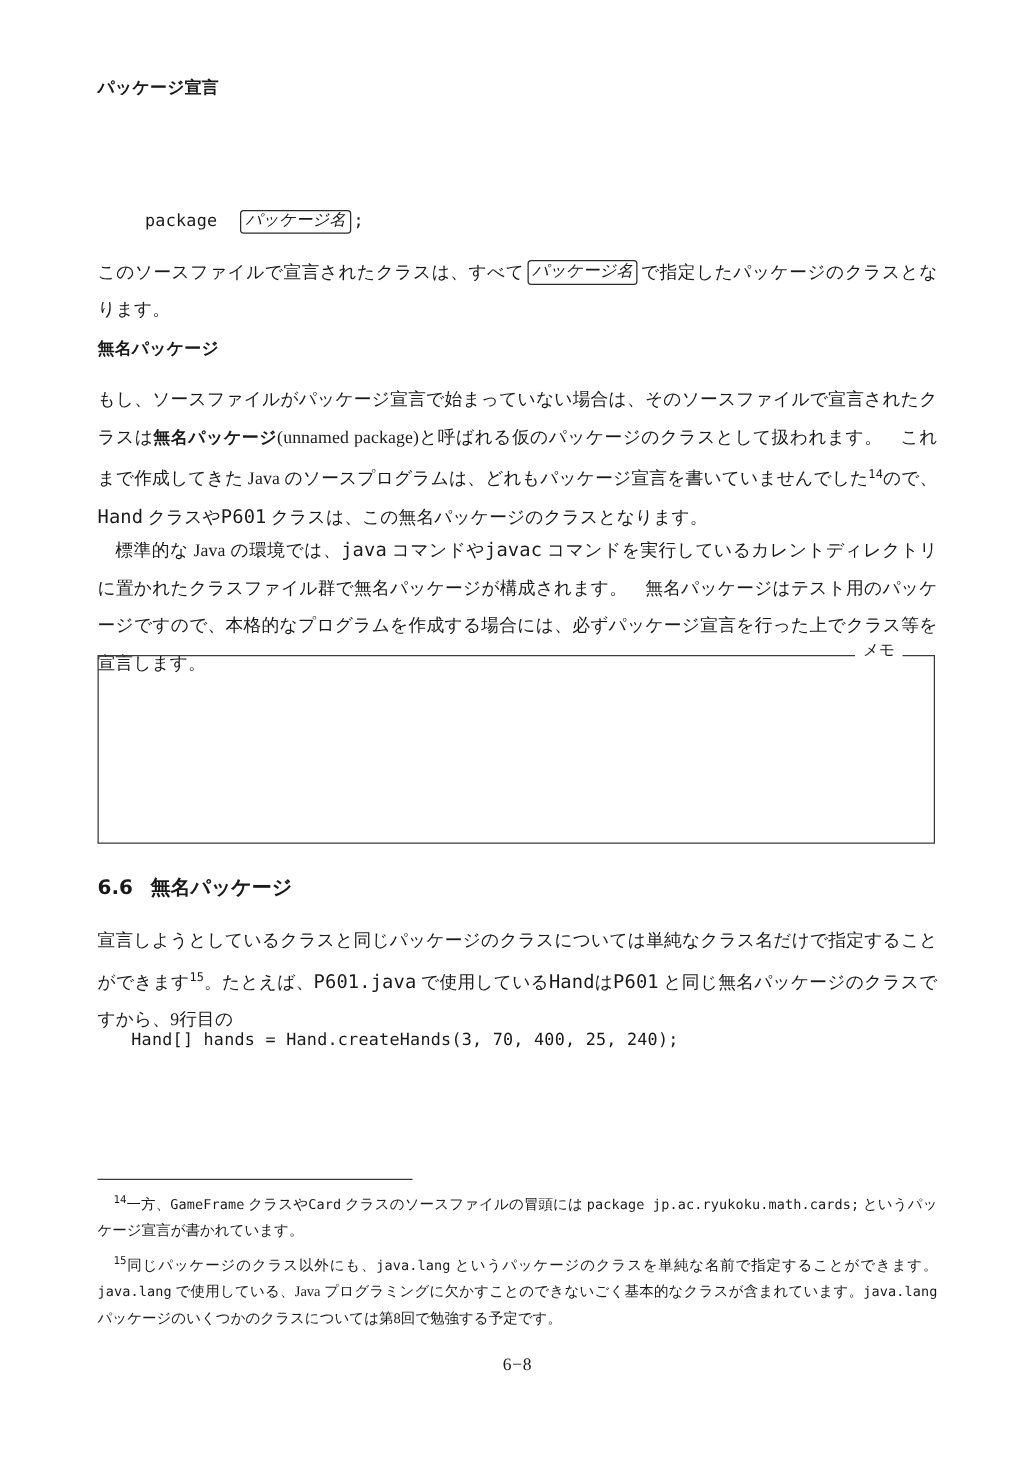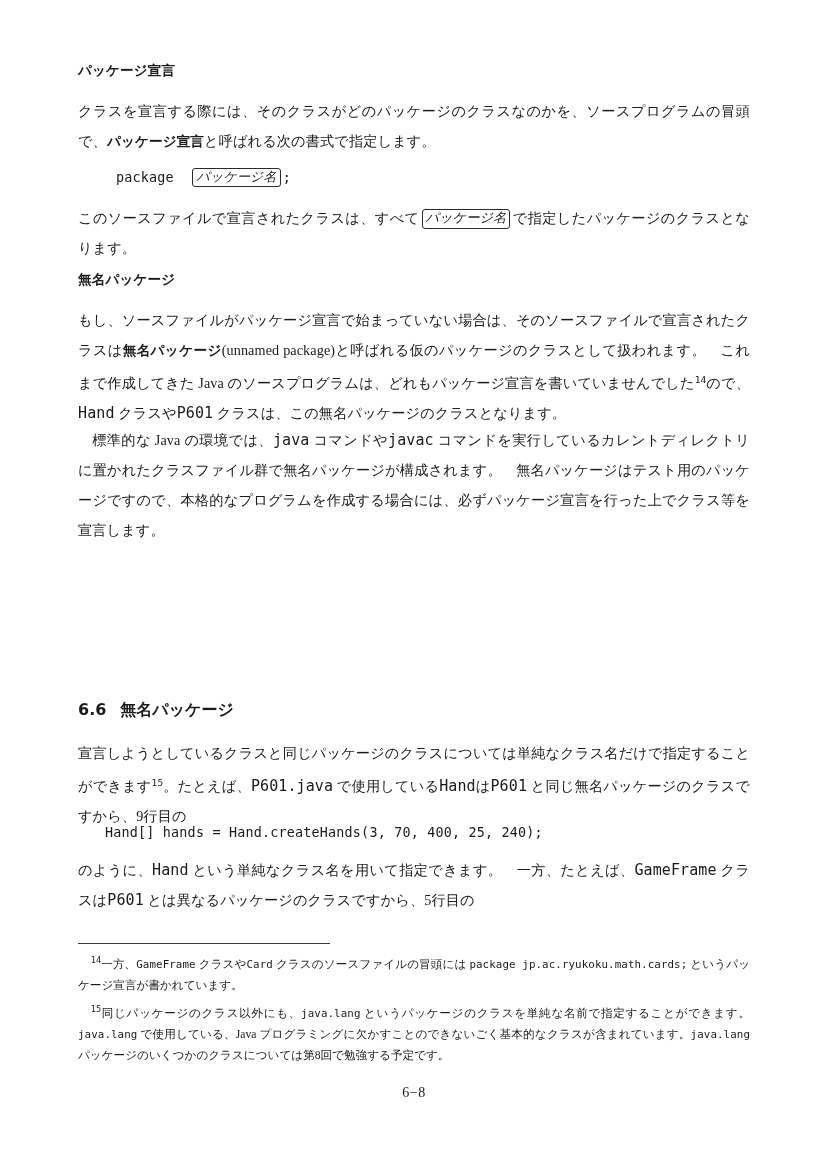--- a/index.html
+++ b/index.html
@@ -161,23 +161,20 @@
 </style>
 </head>
 <body>
 
 <div class="page">
 
   <div class="abs" style="top:62px;">
     <div class="subhead">パッケージ宣言</div>
   </div>
 
-  <div class="abs" style="top:96px;">
-    <p class="para"><span>クラスを宣言する際には、そのクラスがどのパッケージのクラスなのかを、ソースプログラムの冒頭で、</span><span class="b">パッケージ宣言</span><span>と呼ばれる次の書式で指定します。</span></p>
-  </div>
 
   <div class="abs" style="top:163px;">
     <div class="code" style="padding-left:38px;"><span>package</span><span>&nbsp;&nbsp;</span><span class="boxed">パッケージ名</span><span>;</span></div>
   </div>
 
   <div class="abs" style="top:203px;">
     <p class="para"><span>このソースファイルで宣言されたクラスは、すべて</span><span class="boxed">パッケージ名</span><span>で指定したパッケージのクラスとなります。</span></p>
   </div>
 
   <div class="abs" style="top:271px;">
@@ -185,36 +182,39 @@
   </div>
 
   <div class="abs" style="top:305px;">
     <p class="para"><span>もし、ソースファイルがパッケージ宣言で始まっていない場合は、そのソースファイルで宣言されたクラスは</span><span class="b">無名パッケージ</span><span class="serif-it">(unnamed package)</span><span>と呼ばれる仮のパッケージのクラスとして扱われます。　これまで作成してきた</span><span> </span><span class="serif-it">Java</span><span> </span><span>のソースプログラムは、どれもパッケージ宣言を書いていませんでした</span><sup class="fn">14</sup><span>ので、</span><span class="mono">Hand</span><span> </span><span>クラスや</span><span class="mono">P601</span><span> </span><span>クラスは、この無名パッケージのクラスとなります。</span></p>
   </div>
 
   <div class="abs" style="top:425px;">
     <p class="para indent"><span>標準的な</span><span> </span><span class="serif-it">Java</span><span> </span><span>の環境では、</span><span class="mono">java</span><span> </span><span>コマンドや</span><span class="mono">javac</span><span> </span><span>コマンドを実行しているカレントディレクトリに置かれたクラスファイル群で無名パッケージが構成されます。　無名パッケージはテスト用のパッケージですので、本格的なプログラムを作成する場合には、必ずパッケージ宣言を行った上でクラス等を宣言します。</span></p>
   </div>
 
+  <div class="memo-wrap">
+    <div class="memo-box">
+      <div style="width:100%;height:100%;"></div>
+    </div>
+    <div class="memo-label">メモ</div>
+  </div>
 
   <div class="abs" style="top:700px;">
     <div class="section-head"><span class="num">6.6</span><span>無名パッケージ</span></div>
   </div>
 
   <div class="abs" style="top:738px;">
     <p class="para"><span>宣言しようとしているクラスと同じパッケージのクラスについては単純なクラス名だけで指定することができます</span><sup class="fn">15</sup><span>。たとえば、</span><span class="mono">P601.java</span><span> </span><span>で使用している</span><span class="mono">Hand</span><span>は</span><span class="mono">P601</span><span> </span><span>と同じ無名パッケージのクラスですから、9行目の</span></p>
   </div>
 
   <div class="abs" style="top:818px;">
     <div class="code" style="padding-left:27px;">Hand[] hands = Hand.createHands(3, 70, 400, 25, 240);</div>
   </div>
 
-  <div class="abs" style="top:855px;">
-    <p class="para"><span>のように、</span><span class="mono">Hand</span><span> </span><span>という単純なクラス名を用いて指定できます。　一方、たとえば、</span><span class="mono">GameFrame</span><span> </span><span>クラスは</span><span class="mono">P601</span><span> </span><span>とは異なるパッケージのクラスですから、5行目の</span></p>
-  </div>
 
 
   <div class="fn-rule"></div>
 
   <div class="abs" style="top:950px;">
     <p class="footnote fn-indent"><span class="fn-mark">14</span><span>一方、</span><span class="mono">GameFrame</span><span> </span><span>クラスや</span><span class="mono">Card</span><span> </span><span>クラスのソースファイルの冒頭には</span><span> </span><span class="mono">package jp.ac.ryukoku.math.cards;</span><span> </span><span>というパッケージ宣言が書かれています。</span></p>
   </div>
 
   <div class="abs" style="top:999px;">
     <p class="footnote fn-indent"><span class="fn-mark">15</span><span>同じパッケージのクラス以外にも、</span><span class="mono">java.lang</span><span> </span><span>というパッケージのクラスを単純な名前で指定することができます。</span><span class="mono">java.lang</span><span> </span><span>で使用している、Java プログラミングに欠かすことのできないごく基本的なクラスが含まれています。</span><span class="mono">java.lang</span><span> </span><span>パッケージのいくつかのクラスについては第8回で勉強する予定です。</span></p>

